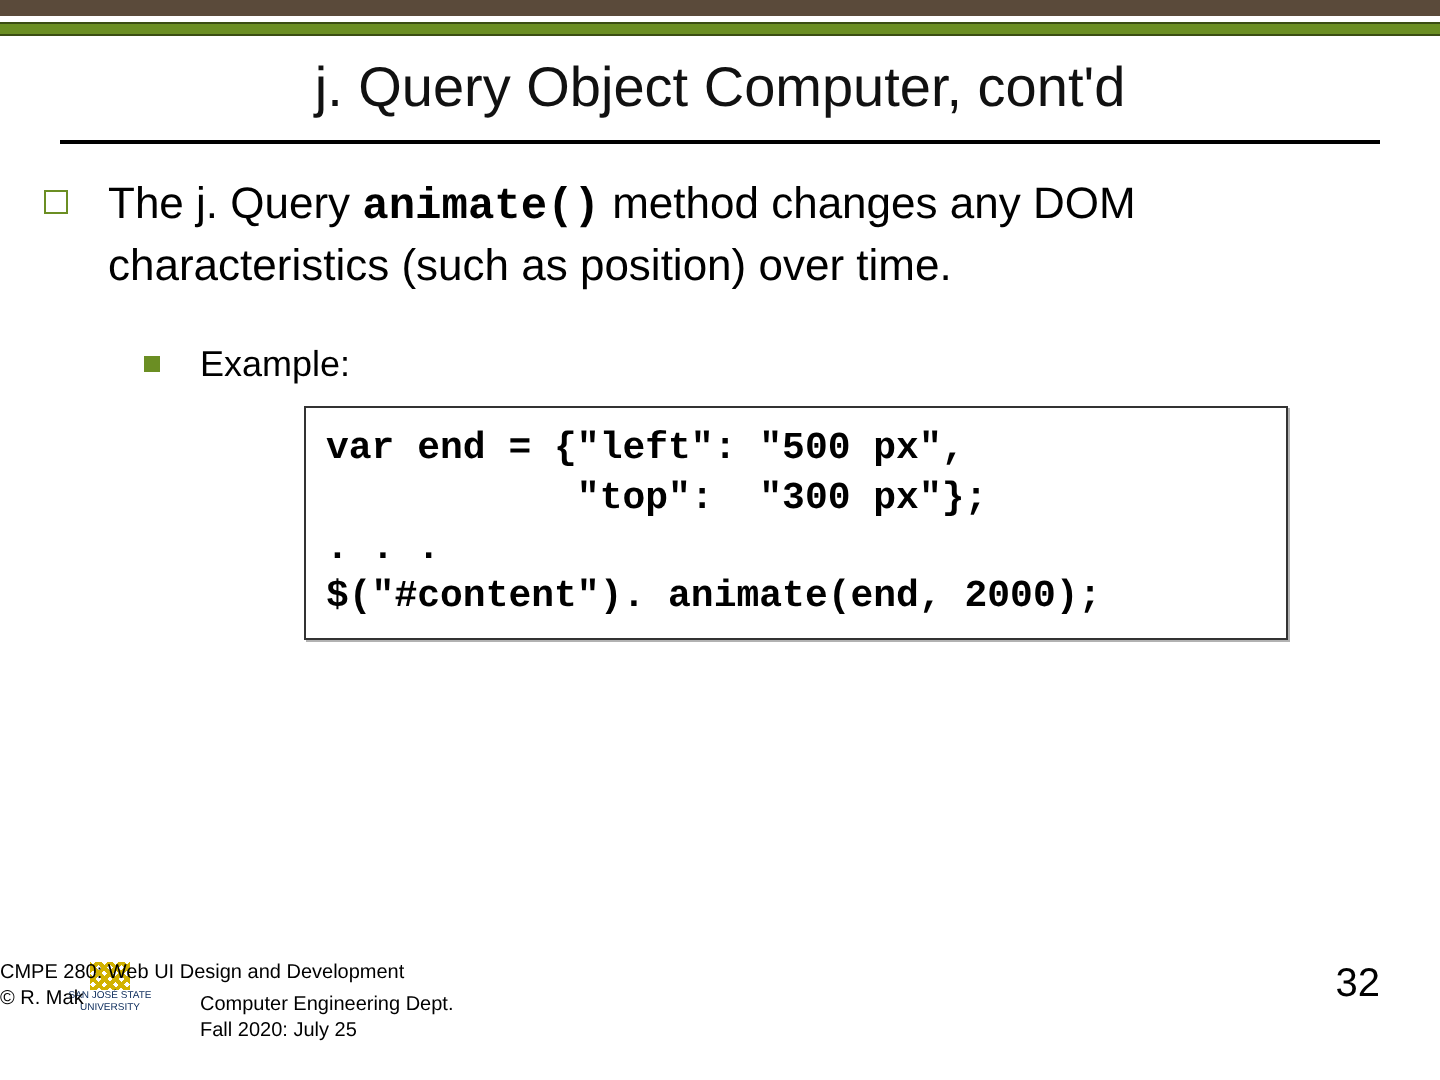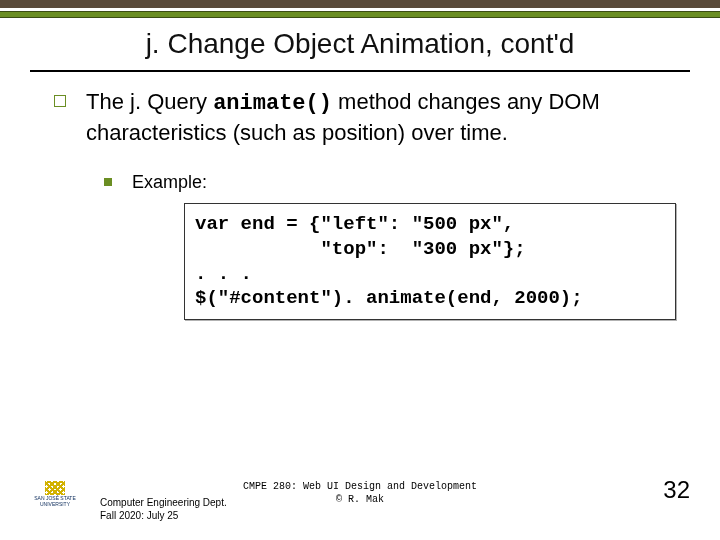--- a/index.html
+++ b/index.html
@@ -44,21 +44,21 @@
     position: absolute;
     top: 70px;
     left: 30px;
     width: 660px;
     height: 2px;
     background: #000;
   }
   .content {
     position: absolute;
     top: 88px;
-    left: 54px;
+    left: 22px;
     width: 640px;
   }
   .level1 {
     display: flex;
     align-items: flex-start;
     margin-bottom: 20px;
   }
   .bullet-sq {
     width: 10px;
     height: 10px;
@@ -154,43 +154,41 @@
     bottom: 0;
     font-size: 10px;
     line-height: 1.3;
     color: #000;
   }
   .foot-center {
     position: absolute;
     left: 0;
     width: 100%;
     bottom: 16px;
-    text-align: center;
     font-size: 10px;
     line-height: 1.3;
     color: #000;
-    font-family: Liberation Mono, monospace;
   }
   .page-num {
     position: absolute;
     right: 30px;
     bottom: 18px;
-    font-size: 24px;
+    font-size: 20px;
     color: #000;
   }
 </style>
 </head>
 <body>
 
 <div class="slide">
   <div class="top-bar"></div>
   <div class="top-stripe"></div>
 
   <div class="title">
-    <span>j. Change Object Animation, cont'd</span>
+    <span>j. Query Object Computer, cont'd</span>
   </div>
   <div class="title-underline"></div>
 
   <div class="content">
 
     <div class="level1">
       <div class="bullet-sq"></div>
       <div class="level1-text">
         <span>The j. Query </span><span class="code-inline">animate()</span><span> method changes any DOM characteristics (such as position) over time.</span>
       </div>

